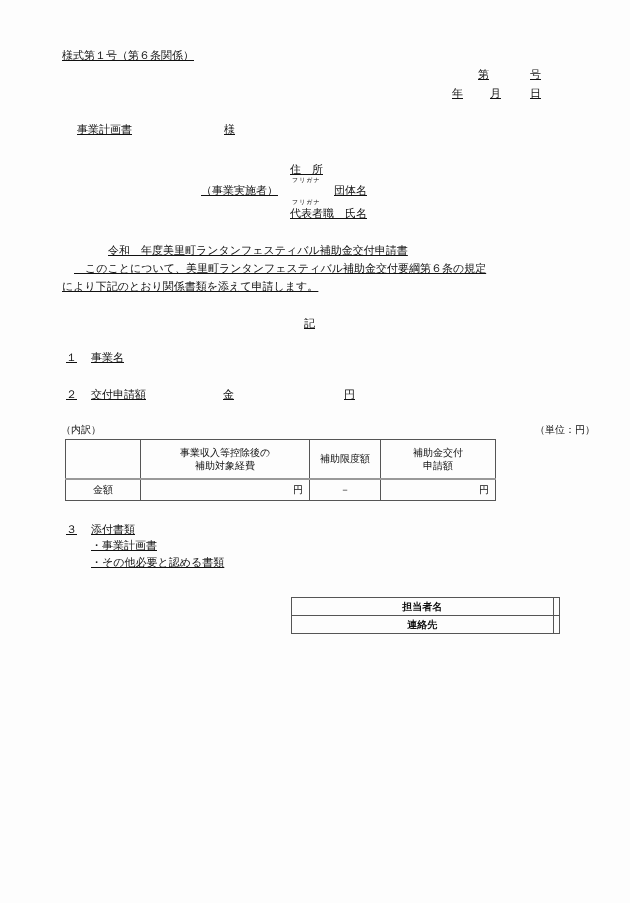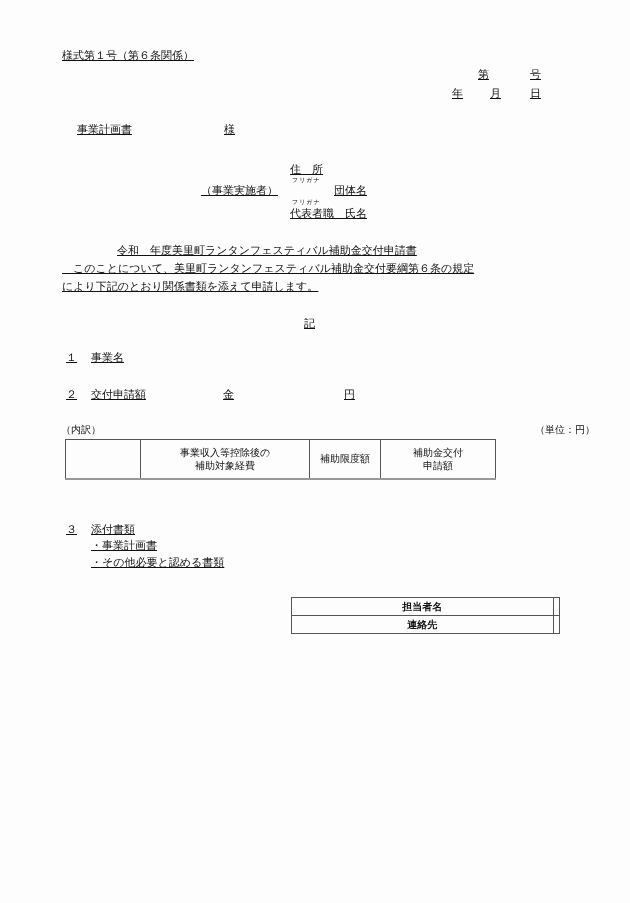--- a/index.html
+++ b/index.html
@@ -34,22 +34,22 @@
 <div class="abs f13" style="left:77px; top:122px;">事業計画書</div>
 <div class="abs f13" style="left:224px; top:122px;">様</div>
 
 <div class="abs f13" style="left:290px; top:162px;">住　所</div>
 <div class="abs ruby" style="left:292px; top:177px;">フリガナ</div>
 <div class="abs f13" style="left:201px; top:183px;">（事業実施者）</div>
 <div class="abs f13" style="left:302px; top:183px;margin-left:32px;">団体名</div>
 <div class="abs ruby" style="left:292px; top:199px;">フリガナ</div>
 <div class="abs f13" style="left:290px; top:206px;">代表者職　氏名</div>
 
-<div class="abs f13" style="left:117px; top:243px;text-align:right;">令和　年度美里町ランタンフェスティバル補助金交付申請書</div>
-<div class="abs f13" style="left:62px; top:261px;">　このことについて、美里町ランタンフェスティバル補助金交付要綱第６条の規定</div>
+<div class="abs f13" style="left:108px; top:243px;text-align:right;">令和　年度美里町ランタンフェスティバル補助金交付申請書</div>
+<div class="abs f13" style="left:74px; top:261px;">　このことについて、美里町ランタンフェスティバル補助金交付要綱第６条の規定</div>
 <div class="abs f13" style="left:62px; top:279px;">により下記のとおり関係書類を添えて申請します。</div>
 <div class="abs f13" style="left:304px; top:316px;">記</div>
 
 <div class="abs f13" style="left:66px; top:350px;">１</div>
 <div class="abs f13" style="left:91px; top:350px;">事業名</div>
 
 <div class="abs f13" style="left:66px; top:387px;">２</div>
 <div class="abs f13" style="left:91px; top:387px;">交付申請額</div>
 <div class="abs f13" style="left:223px; top:387px;">金</div>
 <div class="abs f13" style="left:344px; top:387px;">円</div>
@@ -64,20 +64,26 @@
     <td style="width:168px;">
       <div>事業収入等控除後の</div>
       <div>補助対象経費</div>
     </td>
     <td style="width:70px;text-align:center;">補助限度額</td>
     <td>
       <div>補助金交付</div>
       <div>申請額</div>
     </td>
   </tr>
+  <tr style="height:22px;">
+    <td>金額</td>
+    <td class="right">円</td>
+    <td>－</td>
+    <td class="right">円</td>
+  </tr>
 </tbody>
   </table>
 
 <div class="abs f13" style="left:66px; top:522px;">３</div>
 <div class="abs f13" style="left:91px; top:522px;">添付書類</div>
 <div class="abs f13" style="left:91px; top:538px;">・事業計画書</div>
 <div class="abs f13" style="left:91px; top:555px;">・その他必要と認める書類</div>
 
 <table class="grid" style="left:291px; top:597px; width:269px;">
   <tbody>

